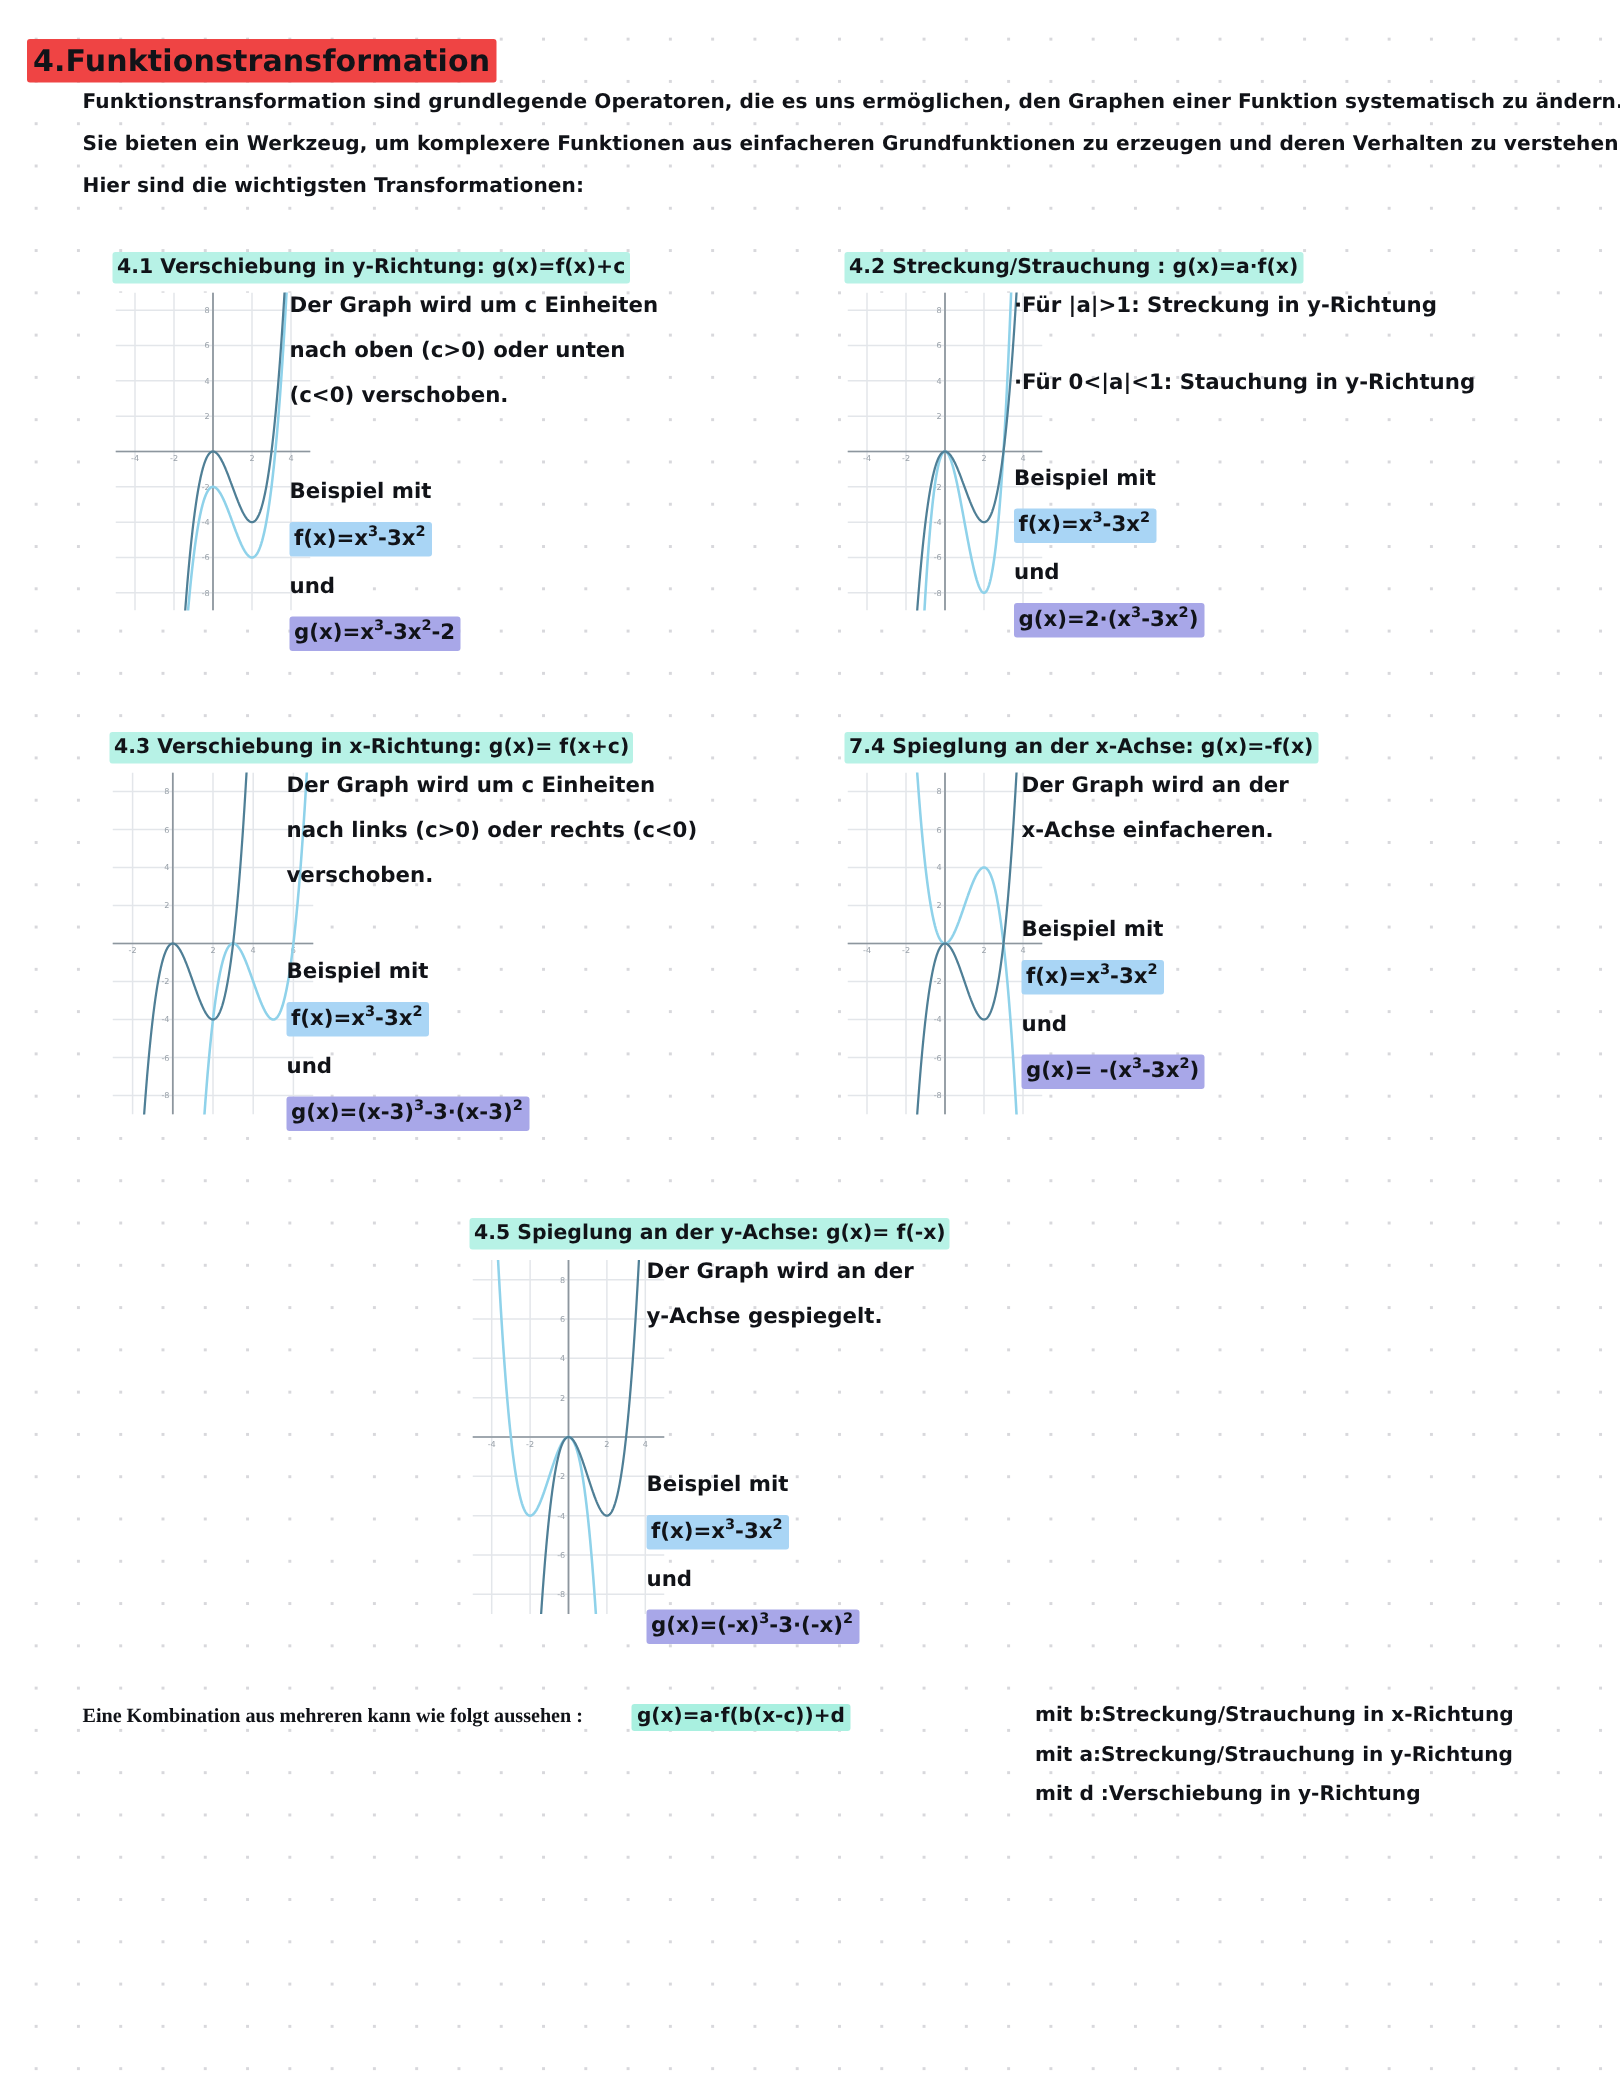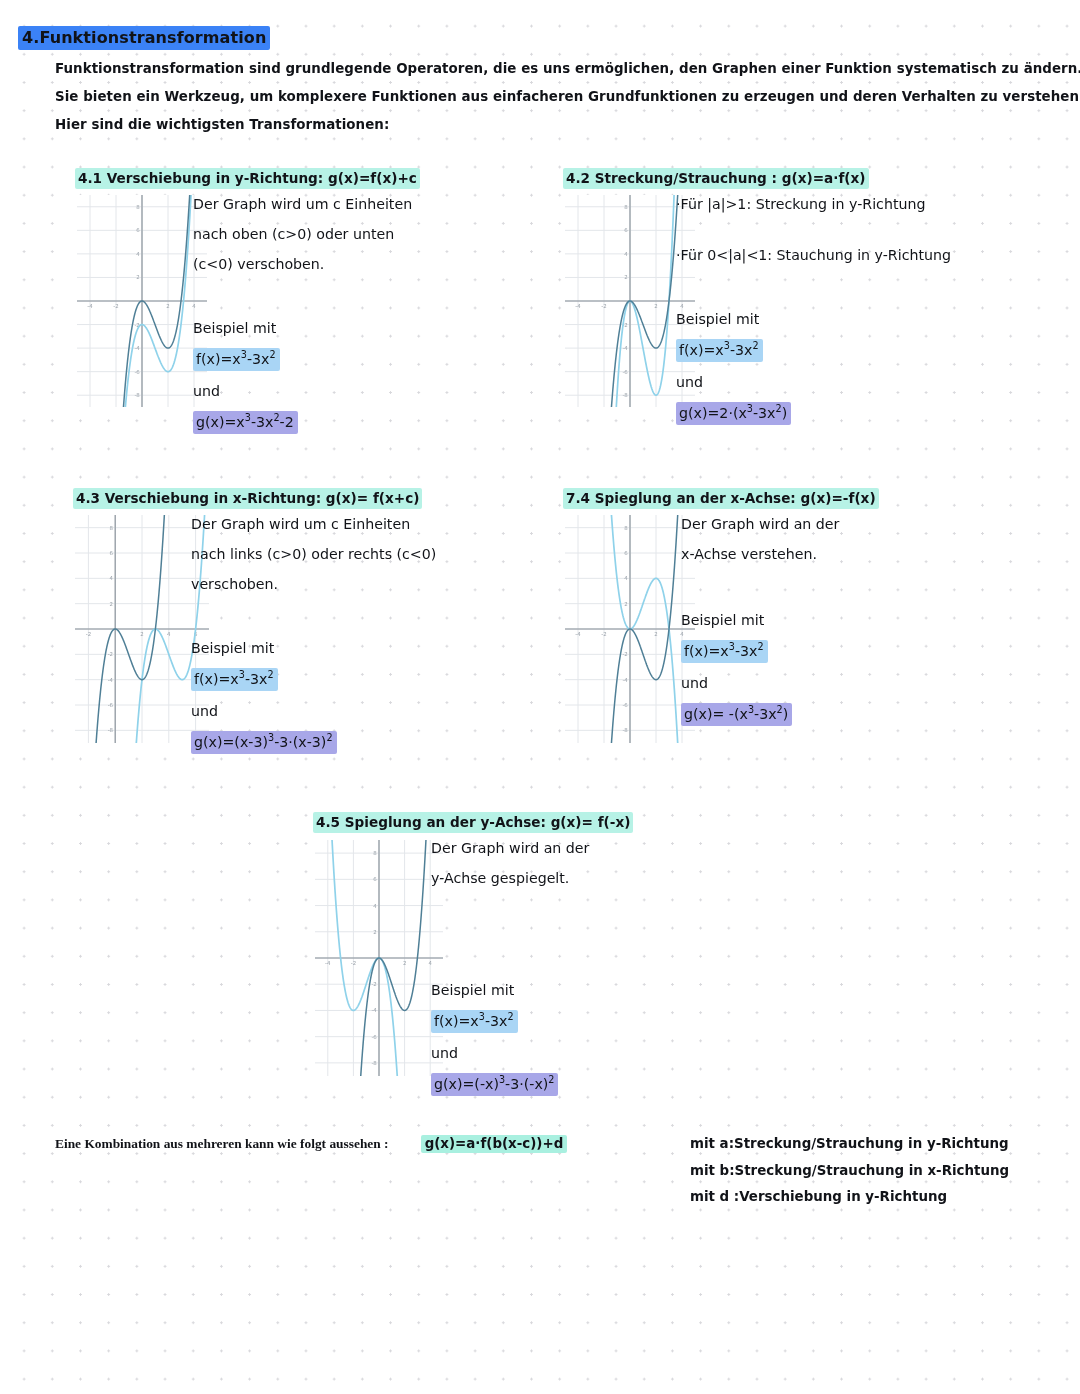--- a/index.html
+++ b/index.html
@@ -18,22 +18,22 @@
     background-size:28.2px 28.2px;
     background-position:10px 12px;
   }
   #content{position:absolute;inset:0;}
 
   .hw{ font-family:"DejaVu Sans", sans-serif; color:#111318; }
 
   
   #main-title{
     position:absolute;left:18px;top:26px;
-    font-size:16px;font-weight:700;letter-spacing:.1px;
-    background:#3b82f6;
+    font-size:20px;font-weight:700;letter-spacing:.1px;
+    background:#ef4444;
     padding:2px 4px 3px 4px;
     border-radius:2px;
     white-space:nowrap;
     text-align:center;
   }
   
   .intro-line{
     position:absolute;left:55px;
     font-size:13.4px;font-weight:600;letter-spacing:.05px;
     white-space:nowrap;
@@ -49,21 +49,21 @@
     font-size:13.6px;font-weight:700;
     background:#b7f2e6;
     padding:2px 3px 3px 3px;
     border-radius:2px;
     white-space:nowrap;
     text-align:center;
   }
   .graph-box{position:absolute;left:2px;top:27px;}
   .sec-body{position:absolute;}
   .body-line{
-    font-size:14.2px;font-weight:400;
+    font-size:14.2px;font-weight:700;
     white-space:nowrap;
     margin-bottom:10px;
     line-height:20px;
   }
   .body-line.gap{margin-bottom:31px;}
   .body-line.gap2{margin-bottom:44px;}
   .hl-f{
     background:#a9d5f5;
     padding:1px 4px 2px 3px;border-radius:2px;
     display:inline-block;
@@ -290,21 +290,21 @@
           <text x="62.8" y="90.66666666666666" text-anchor="end" class="ticklbl">2</text>
           <text x="62.8" y="65.33333333333334" text-anchor="end" class="ticklbl">4</text>
           <text x="62.8" y="40" text-anchor="end" class="ticklbl">6</text>
           <text x="62.8" y="14.666666666666686" text-anchor="end" class="ticklbl">8</text>
           <path d="M44.94 -22.98 L45.13 -20.03 L45.31 -17.12 L45.50 -14.25 L45.69 -11.42 L45.87 -8.63 L46.06 -5.87 L46.24 -3.16 L46.43 -0.48 L46.61 2.16 L46.80 4.76 L46.99 7.33 L47.17 9.86 L47.36 12.35 L47.54 14.80 L47.73 17.22 L47.91 19.60 L48.10 21.95 L48.29 24.26 L48.47 26.54 L48.66 28.78 L48.84 30.98 L49.03 33.15 L49.21 35.29 L49.40 37.39 L49.59 39.46 L49.77 41.49 L49.96 43.49 L50.14 45.46 L50.33 47.39 L50.51 49.29 L50.70 51.16 L50.89 53.00 L51.07 54.80 L51.26 56.57 L51.44 58.31 L51.63 60.01 L51.81 61.69 L52.00 63.33 L52.19 64.95 L52.37 66.53 L52.56 68.08 L52.74 69.60 L52.93 71.09 L53.11 72.55 L53.30 73.99 L53.49 75.39 L53.67 76.76 L53.86 78.10 L54.04 79.42 L54.23 80.71 L54.41 81.96 L54.60 83.19 L54.79 84.40 L54.97 85.57 L55.16 86.72 L55.34 87.84 L55.53 88.93 L55.71 90.00 L55.90 91.04 L56.09 92.05 L56.27 93.03 L56.46 94.00 L56.64 94.93 L56.83 95.84 L57.01 96.72 L57.20 97.58 L57.39 98.42 L57.57 99.23 L57.76 100.01 L57.94 100.78 L58.13 101.51 L58.31 102.23 L58.50 102.92 L58.69 103.58 L58.87 104.23 L59.06 104.85 L59.24 105.45 L59.43 106.02 L59.61 106.58 L59.80 107.11 L59.99 107.62 L60.17 108.11 L60.36 108.58 L60.54 109.02 L60.73 109.45 L60.91 109.85 L61.10 110.24 L61.29 110.60 L61.47 110.95 L61.66 111.27 L61.84 111.58 L62.03 111.86 L62.21 112.13 L62.40 112.38 L62.59 112.61 L62.77 112.82 L62.96 113.01 L63.14 113.19 L63.33 113.34 L63.51 113.48 L63.70 113.61 L63.89 113.71 L64.07 113.80 L64.26 113.87 L64.44 113.93 L64.63 113.97 L64.81 113.99 L65.00 114.00 L65.19 113.99 L65.37 113.97 L65.56 113.93 L65.74 113.88 L65.93 113.81 L66.11 113.73 L66.30 113.63 L66.49 113.52 L66.67 113.40 L66.86 113.26 L67.04 113.11 L67.23 112.95 L67.41 112.77 L67.60 112.58 L67.79 112.38 L67.97 112.17 L68.16 111.94 L68.34 111.70 L68.53 111.45 L68.71 111.19 L68.90 110.92 L69.09 110.64 L69.27 110.35 L69.46 110.04 L69.64 109.73 L69.83 109.41 L70.01 109.07 L70.20 108.73 L70.39 108.38 L70.57 108.02 L70.76 107.65 L70.94 107.27 L71.13 106.88 L71.31 106.49 L71.50 106.08 L71.69 105.67 L71.87 105.25 L72.06 104.83 L72.24 104.40 L72.43 103.96 L72.61 103.51 L72.80 103.06 L72.99 102.60 L73.17 102.13 L73.36 101.66 L73.54 101.18 L73.73 100.70 L73.91 100.22 L74.10 99.72 L74.29 99.23 L74.47 98.73 L74.66 98.22 L74.84 97.71 L75.03 97.20 L75.21 96.68 L75.40 96.17 L75.59 95.64 L75.77 95.12 L75.96 94.59 L76.14 94.06 L76.33 93.53 L76.51 92.99 L76.70 92.45 L76.89 91.92 L77.07 91.38 L77.26 90.84 L77.44 90.29 L77.63 89.75 L77.81 89.21 L78.00 88.67 L78.19 88.12 L78.37 87.58 L78.56 87.04 L78.74 86.50 L78.93 85.96 L79.11 85.42 L79.30 84.88 L79.49 84.34 L79.67 83.81 L79.86 83.28 L80.04 82.74 L80.23 82.22 L80.41 81.69 L80.60 81.17 L80.79 80.65 L80.97 80.13 L81.16 79.62 L81.34 79.11 L81.53 78.61 L81.71 78.10 L81.90 77.61 L82.09 77.12 L82.27 76.63 L82.46 76.15 L82.64 75.67 L82.83 75.20 L83.01 74.74 L83.20 74.28 L83.39 73.82 L83.57 73.38 L83.76 72.94 L83.94 72.51 L84.13 72.08 L84.31 71.66 L84.50 71.25 L84.69 70.85 L84.87 70.45 L85.06 70.06 L85.24 69.69 L85.43 69.32 L85.61 68.95 L85.80 68.60 L85.99 68.26 L86.17 67.93 L86.36 67.60 L86.54 67.29 L86.73 66.99 L86.91 66.69 L87.10 66.41 L87.29 66.14 L87.47 65.88 L87.66 65.63 L87.84 65.39 L88.03 65.17 L88.21 64.95 L88.40 64.75 L88.59 64.56 L88.77 64.39 L88.96 64.22 L89.14 64.07 L89.33 63.93 L89.51 63.81 L89.70 63.70 L89.89 63.60 L90.07 63.52 L90.26 63.46 L90.44 63.40 L90.63 63.36 L90.81 63.34 L91.00 63.33 L91.19 63.34 L91.37 63.36 L91.56 63.40 L91.74 63.46 L91.93 63.53 L92.11 63.62 L92.30 63.73 L92.49 63.85 L92.67 63.99 L92.86 64.15 L93.04 64.32 L93.23 64.51 L93.41 64.73 L93.60 64.95 L93.79 65.20 L93.97 65.47 L94.16 65.76 L94.34 66.06 L94.53 66.39 L94.71 66.73 L94.90 67.10 L95.09 67.48 L95.27 67.89 L95.46 68.31 L95.64 68.76 L95.83 69.22 L96.01 69.71 L96.20 70.22 L96.39 70.76 L96.57 71.31 L96.76 71.89 L96.94 72.48 L97.13 73.11 L97.31 73.75 L97.50 74.42 L97.69 75.11 L97.87 75.82 L98.06 76.56 L98.24 77.32 L98.43 78.10 L98.61 78.91 L98.80 79.75 L98.99 80.61 L99.17 81.49 L99.36 82.40 L99.54 83.34 L99.73 84.30 L99.91 85.29 L100.10 86.30 L100.29 87.34 L100.47 88.40 L100.66 89.50 L100.84 90.62 L101.03 91.76 L101.21 92.94 L101.40 94.14 L101.59 95.37 L101.77 96.63 L101.96 97.91 L102.14 99.23 L102.33 100.57 L102.51 101.95 L102.70 103.35 L102.89 104.78 L103.07 106.24 L103.26 107.73 L103.44 109.25 L103.63 110.80 L103.81 112.39 L104.00 114.00 L104.19 115.64 L104.37 117.32 L104.56 119.03 L104.74 120.76 L104.93 122.54 L105.11 124.34 L105.30 126.17 L105.49 128.04 L105.67 129.94 L105.86 131.87 L106.04 133.84 L106.23 135.84 L106.41 137.87 L106.60 139.94 L106.79 142.04 L106.97 144.18 L107.16 146.35 L107.34 148.55 L107.53 150.80 L107.71 153.07 L107.90 155.38 L108.09 157.73 L108.27 160.11 L108.46 162.53 L108.64 164.99 L108.83 167.48 L109.01 170.01 L109.20 172.57 L109.39 175.17 L109.57 177.81 L109.76 180.49 L109.94 183.21 L110.13 185.96 L110.31 188.75 L110.50 191.58 L110.69 194.45 L110.87 197.36 L111.06 200.31 L111.24 203.30 L111.43 206.32 L111.61 209.39 L111.80 212.50 L111.99 215.64 L112.17 218.83 L112.36 222.06 L112.54 225.33 L112.73 228.64 L112.91 231.99 L113.10 235.38 L113.29 238.82 L113.47 242.30 L113.66 245.82 L113.84 249.38 L114.03 252.99 " class="curve-g"></path>
           <path d="M44.94 250.98 L45.13 248.03 L45.31 245.12 L45.50 242.25 L45.69 239.42 L45.87 236.63 L46.06 233.87 L46.24 231.16 L46.43 228.48 L46.61 225.84 L46.80 223.24 L46.99 220.67 L47.17 218.14 L47.36 215.65 L47.54 213.20 L47.73 210.78 L47.91 208.40 L48.10 206.05 L48.29 203.74 L48.47 201.46 L48.66 199.22 L48.84 197.02 L49.03 194.85 L49.21 192.71 L49.40 190.61 L49.59 188.54 L49.77 186.51 L49.96 184.51 L50.14 182.54 L50.33 180.61 L50.51 178.71 L50.70 176.84 L50.89 175.00 L51.07 173.20 L51.26 171.43 L51.44 169.69 L51.63 167.99 L51.81 166.31 L52.00 164.67 L52.19 163.05 L52.37 161.47 L52.56 159.92 L52.74 158.40 L52.93 156.91 L53.11 155.45 L53.30 154.01 L53.49 152.61 L53.67 151.24 L53.86 149.90 L54.04 148.58 L54.23 147.29 L54.41 146.04 L54.60 144.81 L54.79 143.60 L54.97 142.43 L55.16 141.28 L55.34 140.16 L55.53 139.07 L55.71 138.00 L55.90 136.96 L56.09 135.95 L56.27 134.97 L56.46 134.00 L56.64 133.07 L56.83 132.16 L57.01 131.28 L57.20 130.42 L57.39 129.58 L57.57 128.77 L57.76 127.99 L57.94 127.22 L58.13 126.49 L58.31 125.77 L58.50 125.08 L58.69 124.42 L58.87 123.77 L59.06 123.15 L59.24 122.55 L59.43 121.98 L59.61 121.42 L59.80 120.89 L59.99 120.38 L60.17 119.89 L60.36 119.42 L60.54 118.98 L60.73 118.55 L60.91 118.15 L61.10 117.76 L61.29 117.40 L61.47 117.05 L61.66 116.73 L61.84 116.42 L62.03 116.14 L62.21 115.87 L62.40 115.62 L62.59 115.39 L62.77 115.18 L62.96 114.99 L63.14 114.81 L63.33 114.66 L63.51 114.52 L63.70 114.39 L63.89 114.29 L64.07 114.20 L64.26 114.13 L64.44 114.07 L64.63 114.03 L64.81 114.01 L65.00 114.00 L65.19 114.01 L65.37 114.03 L65.56 114.07 L65.74 114.12 L65.93 114.19 L66.11 114.27 L66.30 114.37 L66.49 114.48 L66.67 114.60 L66.86 114.74 L67.04 114.89 L67.23 115.05 L67.41 115.23 L67.60 115.42 L67.79 115.62 L67.97 115.83 L68.16 116.06 L68.34 116.30 L68.53 116.55 L68.71 116.81 L68.90 117.08 L69.09 117.36 L69.27 117.65 L69.46 117.96 L69.64 118.27 L69.83 118.59 L70.01 118.93 L70.20 119.27 L70.39 119.62 L70.57 119.98 L70.76 120.35 L70.94 120.73 L71.13 121.12 L71.31 121.51 L71.50 121.92 L71.69 122.33 L71.87 122.75 L72.06 123.17 L72.24 123.60 L72.43 124.04 L72.61 124.49 L72.80 124.94 L72.99 125.40 L73.17 125.87 L73.36 126.34 L73.54 126.82 L73.73 127.30 L73.91 127.78 L74.10 128.28 L74.29 128.77 L74.47 129.27 L74.66 129.78 L74.84 130.29 L75.03 130.80 L75.21 131.32 L75.40 131.83 L75.59 132.36 L75.77 132.88 L75.96 133.41 L76.14 133.94 L76.33 134.47 L76.51 135.01 L76.70 135.55 L76.89 136.08 L77.07 136.62 L77.26 137.16 L77.44 137.71 L77.63 138.25 L77.81 138.79 L78.00 139.33 L78.19 139.88 L78.37 140.42 L78.56 140.96 L78.74 141.50 L78.93 142.04 L79.11 142.58 L79.30 143.12 L79.49 143.66 L79.67 144.19 L79.86 144.72 L80.04 145.26 L80.23 145.78 L80.41 146.31 L80.60 146.83 L80.79 147.35 L80.97 147.87 L81.16 148.38 L81.34 148.89 L81.53 149.39 L81.71 149.90 L81.90 150.39 L82.09 150.88 L82.27 151.37 L82.46 151.85 L82.64 152.33 L82.83 152.80 L83.01 153.26 L83.20 153.72 L83.39 154.18 L83.57 154.62 L83.76 155.06 L83.94 155.49 L84.13 155.92 L84.31 156.34 L84.50 156.75 L84.69 157.15 L84.87 157.55 L85.06 157.94 L85.24 158.31 L85.43 158.68 L85.61 159.05 L85.80 159.40 L85.99 159.74 L86.17 160.07 L86.36 160.40 L86.54 160.71 L86.73 161.01 L86.91 161.31 L87.10 161.59 L87.29 161.86 L87.47 162.12 L87.66 162.37 L87.84 162.61 L88.03 162.83 L88.21 163.05 L88.40 163.25 L88.59 163.44 L88.77 163.61 L88.96 163.78 L89.14 163.93 L89.33 164.07 L89.51 164.19 L89.70 164.30 L89.89 164.40 L90.07 164.48 L90.26 164.54 L90.44 164.60 L90.63 164.64 L90.81 164.66 L91.00 164.67 L91.19 164.66 L91.37 164.64 L91.56 164.60 L91.74 164.54 L91.93 164.47 L92.11 164.38 L92.30 164.27 L92.49 164.15 L92.67 164.01 L92.86 163.85 L93.04 163.68 L93.23 163.49 L93.41 163.27 L93.60 163.05 L93.79 162.80 L93.97 162.53 L94.16 162.24 L94.34 161.94 L94.53 161.61 L94.71 161.27 L94.90 160.90 L95.09 160.52 L95.27 160.11 L95.46 159.69 L95.64 159.24 L95.83 158.78 L96.01 158.29 L96.20 157.78 L96.39 157.24 L96.57 156.69 L96.76 156.11 L96.94 155.52 L97.13 154.89 L97.31 154.25 L97.50 153.58 L97.69 152.89 L97.87 152.18 L98.06 151.44 L98.24 150.68 L98.43 149.90 L98.61 149.09 L98.80 148.25 L98.99 147.39 L99.17 146.51 L99.36 145.60 L99.54 144.66 L99.73 143.70 L99.91 142.71 L100.10 141.70 L100.29 140.66 L100.47 139.60 L100.66 138.50 L100.84 137.38 L101.03 136.24 L101.21 135.06 L101.40 133.86 L101.59 132.63 L101.77 131.37 L101.96 130.09 L102.14 128.77 L102.33 127.43 L102.51 126.05 L102.70 124.65 L102.89 123.22 L103.07 121.76 L103.26 120.27 L103.44 118.75 L103.63 117.20 L103.81 115.61 L104.00 114.00 L104.19 112.36 L104.37 110.68 L104.56 108.97 L104.74 107.24 L104.93 105.46 L105.11 103.66 L105.30 101.83 L105.49 99.96 L105.67 98.06 L105.86 96.13 L106.04 94.16 L106.23 92.16 L106.41 90.13 L106.60 88.06 L106.79 85.96 L106.97 83.82 L107.16 81.65 L107.34 79.45 L107.53 77.20 L107.71 74.93 L107.90 72.62 L108.09 70.27 L108.27 67.89 L108.46 65.47 L108.64 63.01 L108.83 60.52 L109.01 57.99 L109.20 55.43 L109.39 52.83 L109.57 50.19 L109.76 47.51 L109.94 44.79 L110.13 42.04 L110.31 39.25 L110.50 36.42 L110.69 33.55 L110.87 30.64 L111.06 27.69 L111.24 24.70 L111.43 21.68 L111.61 18.61 L111.80 15.50 L111.99 12.36 L112.17 9.17 L112.36 5.94 L112.54 2.67 L112.73 -0.64 L112.91 -3.99 L113.10 -7.38 L113.29 -10.82 L113.47 -14.30 L113.66 -17.82 L113.84 -21.38 L114.03 -24.99 " class="curve-f"></path>
         </svg>
     </div>
     <div class="sec-body" style="left:118px;top:26px;width:350px;">
       <div class="body-line hw">Der Graph wird an der</div>
-      <div class="body-line gap2 hw">x-Achse verstehen.</div>
+      <div class="body-line gap2 hw">x-Achse einfacheren.</div>
       <div class="body-line hw" style="margin-top:46px;">Beispiel mit</div>
       <div class="body-line hw"><span class="hl-f">f(x)=x<sup>3</sup>-3x<sup>2</sup></span></div>
       <div class="body-line hw">und</div>
       <div class="body-line hw"><span class="hl-g">g(x)= -(x<sup>3</sup>-3x<sup>2</sup>)</span></div>
     </div>
   </div>
 
   <div class="section" style="left:313px;top:812px;width:470px;">
     <div class="sec-title hw">4.5 Spieglung an der y-Achse: g(x)= f(-x)</div>
     <div class="graph-box" style="top:28px;">
@@ -351,18 +351,18 @@
       <div class="body-line hw"><span class="hl-g">g(x)=(-x)<sup>3</sup>-3·(-x)<sup>2</sup></span></div>
     </div>
   </div>
 
   <div id="combo">
     <span id="combo-text" class="hw">Eine Kombination aus mehreren kann wie folgt aussehen :</span>
     <span id="combo-formula" class="hw">g(x)=a·f(b(x-c))+d</span>
   </div>
 
   <div id="combo-list">
+    <div class="combo-item hw">mit b:Streckung/Strauchung in x-Richtung</div>
     <div class="combo-item hw">mit a:Streckung/Strauchung in y-Richtung</div>
-    <div class="combo-item hw">mit b:Streckung/Strauchung in x-Richtung</div>
     <div class="combo-item hw">mit d :Verschiebung in y-Richtung</div>
   </div>
 
 </div>
 
 </body></html>

